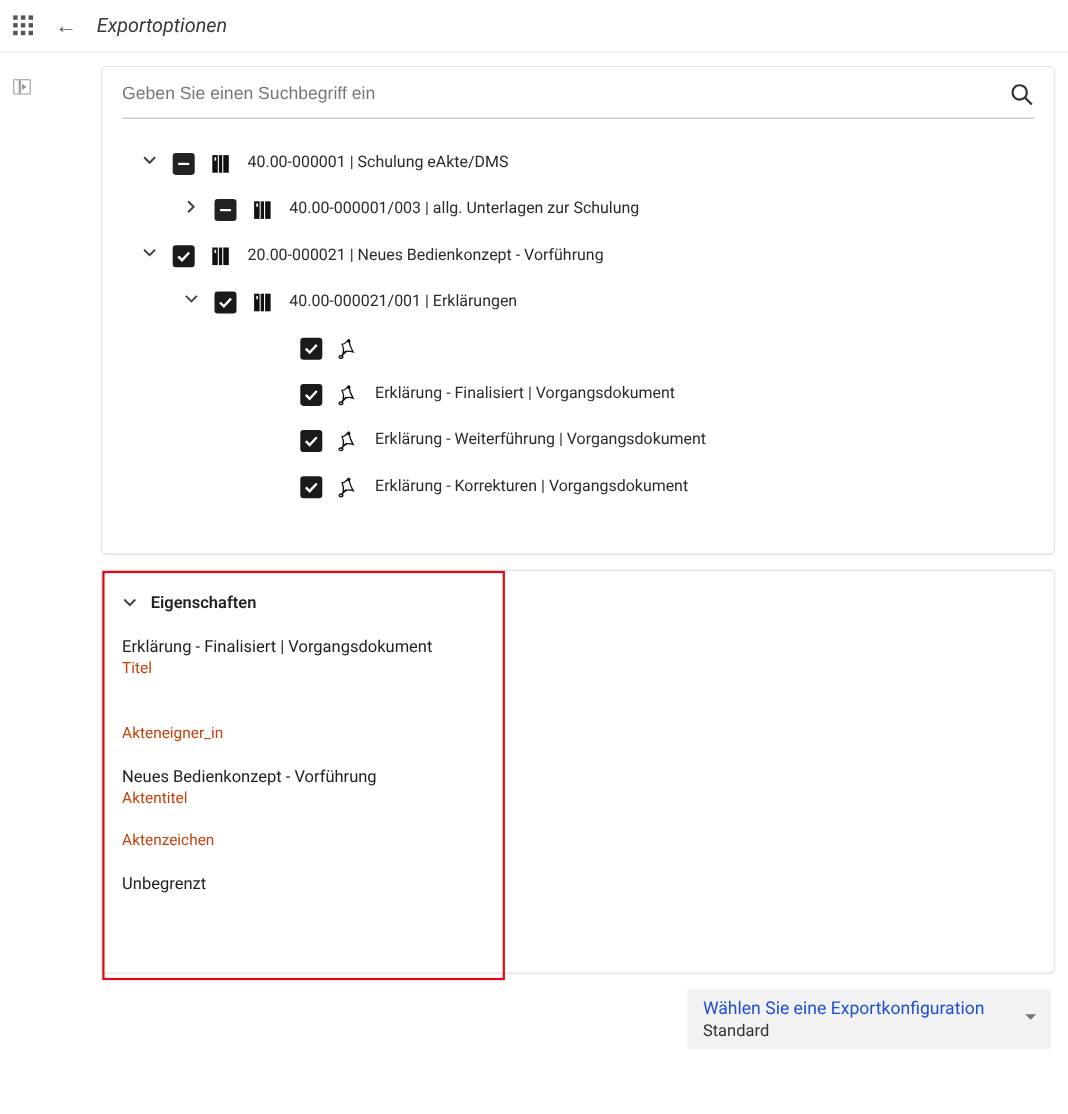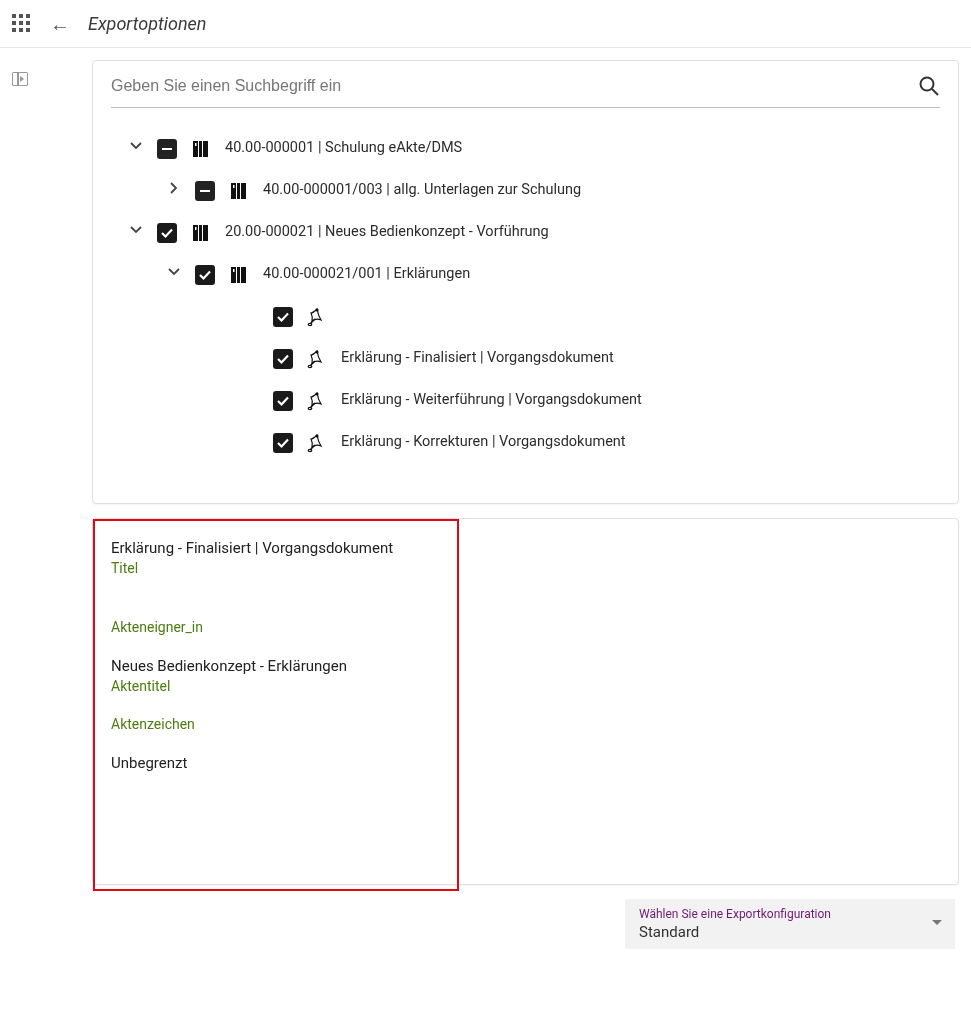--- a/index.html
+++ b/index.html
@@ -144,41 +144,41 @@
       overflow-y: scroll;
       padding: 20px 18px;
     }
     .props-header {
       display: flex; align-items: center; gap: 12px;
       margin-bottom: 22px;
     }
     .props-title { font-size: 15px; font-weight: 600; color: #222; }
     .prop-block { margin-bottom: 22px; }
     .prop-value { font-size: 15px; color: #222; margin-bottom: 3px; }
-    .prop-label { font-size: 14px; color: #4d7c0f; }
+    .prop-label { font-size: 14px; color: #c2410c; }
     .highlight {
       position: absolute;
       left: 0; top: 0;
       width: 366px; height: 372px;
       border: 2.5px solid #e30613;
       pointer-events: none;
     }
     .footer-row {
       display: flex; justify-content: flex-end;
       padding: 0 4px 10px 4px;
     }
     .config-select {
       width: 330px;
       background: #f2f2f2;
       padding: 8px 14px 8px 14px;
       display: flex; flex-direction: column; gap: 2px;
       position: relative;
       cursor: pointer;
     }
-    .config-label { font-size: 12px; color: #701a75; }
+    .config-label { font-size: 16px; color: #1d4ed8; }
     .config-value { font-size: 15px; color: #333; }
     .config-arrow { position: absolute; right: 12px; top: 50%; transform: translateY(-50%); }
     .config-arrow svg { width: 12px; height: 12px; }
   </style>
 </head>
 <body>
 
 <svg width="0" height="0" style="position:absolute">
   <defs>
     <g id="svg-chevron-down">
@@ -359,31 +359,39 @@
                 <use href="#svg-pdf"></use>
               </svg></span>
             <span class="tree-label">Erklärung - Korrekturen | Vorgangsdokument</span>
           </div>
         </div>
     </div>
 
     <div class="card props-card">
       <div class="highlight"></div>
       <div class="props-scroll">
+        <div class="props-header">
+          <div class="chevron">
+            <svg viewBox="0 0 14 14">
+                <use href="#svg-chevron-down"></use>
+              </svg>
+          </div>
+          <div class="props-title">Eigenschaften</div>
+        </div>
         <div id="props-fields">
             <div class="prop-block">
               <div class="prop-value">Erklärung - Finalisiert | Vorgangsdokument</div>
               <div class="prop-label">Titel</div>
             </div>
             <div class="prop-block">
               <div class="prop-value">&nbsp;</div>
               <div class="prop-label">Akteneigner_in</div>
             </div>
             <div class="prop-block">
-              <div class="prop-value">Neues Bedienkonzept - Erklärungen</div>
+              <div class="prop-value">Neues Bedienkonzept - Vorführung</div>
               <div class="prop-label">Aktentitel</div>
             </div>
             <div class="prop-block">
               <div class="prop-label">Aktenzeichen</div>
             </div>
             <div class="prop-block">
               <div class="prop-value">Unbegrenzt</div>
             </div>
           </div>
       </div>

